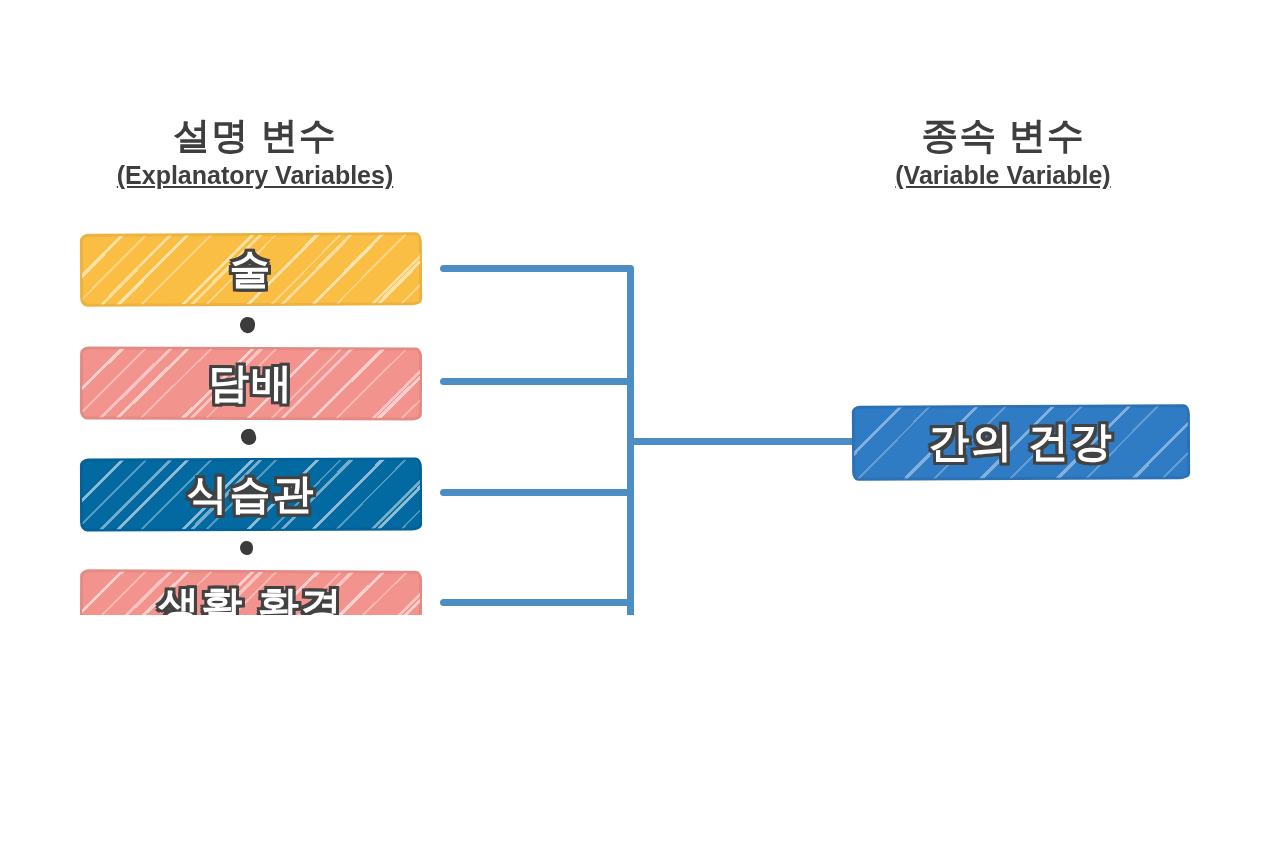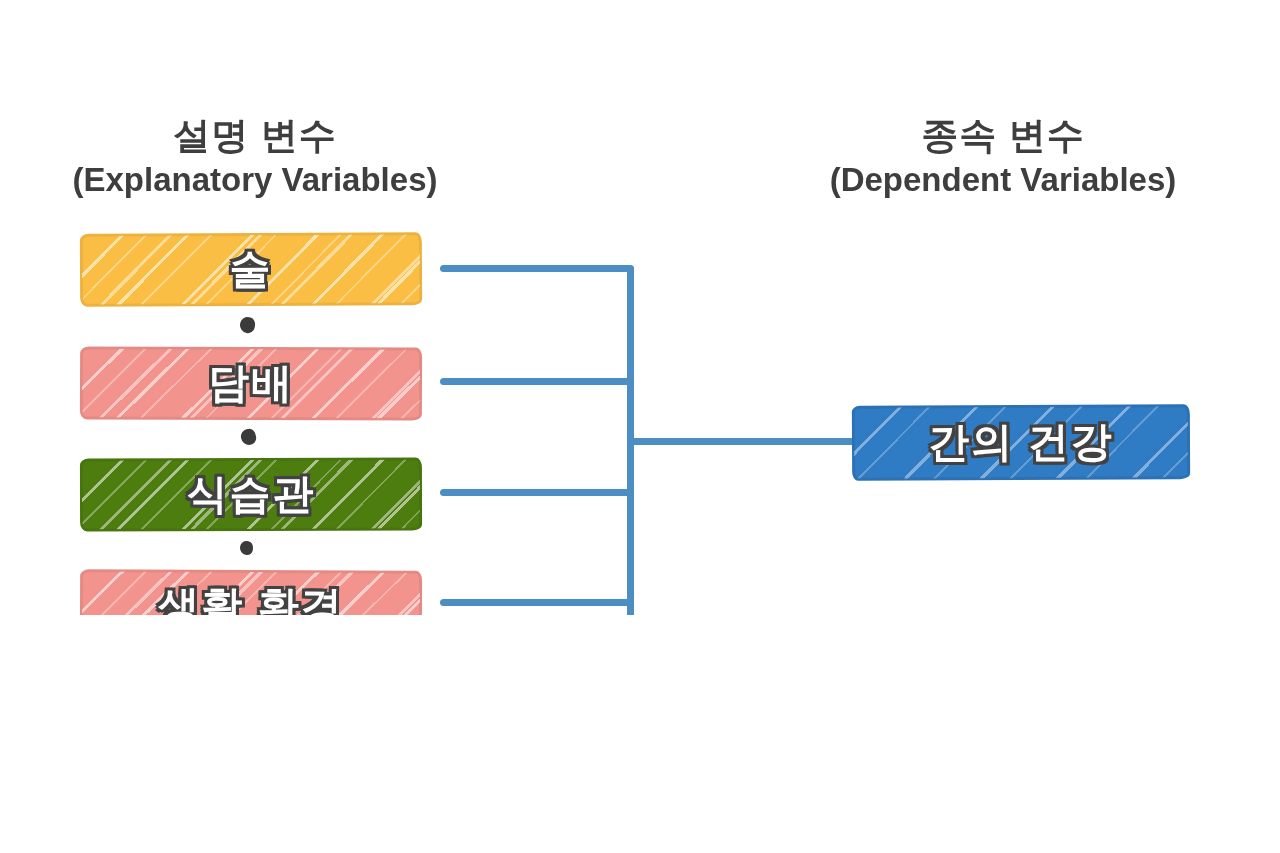--- a/index.html
+++ b/index.html
@@ -18,23 +18,24 @@
     text-align:center;
     color:#3e3e3e;
     line-height:1.28;
   }
   .col-title .ko{
     font-size:37px;
     font-weight:700;
     letter-spacing:1px;
   }
   .col-title .en{
-    font-size:33px;
+    font-size:25px;
     font-weight:700;
     letter-spacing:0px;
+    text-decoration:underline;
   }
   .title-left{left:20px;top:112px;}
   .title-right{left:768px;top:112px;}
 
   
   .var-box{
     position:absolute;
     left:80px;width:342px;height:73px;
     border-radius:9px 6px 10px 7px / 7px 10px 6px 9px;
     box-shadow:inset 0 0 0 3px rgba(0,0,0,0.06);
@@ -117,30 +118,30 @@
 <body>
 
 <div class="stage">
 
   <div class="col-title title-left">
     <div class="ko">설명 변수</div>
     <div class="en">(Explanatory Variables)</div>
   </div>
   <div class="col-title title-right">
     <div class="ko">종속 변수</div>
-    <div class="en">(Dependent Variables)</div>
+    <div class="en">(Variable Variable)</div>
   </div>
 
   <div class="var-box b1" style="background-color: rgb(251, 190, 68);">
     <span class="var-label">술</span>
   </div>
   <div class="var-box b2" style="background-color: rgb(242, 147, 141);">
     <span class="var-label">담배</span>
   </div>
-  <div class="var-box b3" style="background-color: #4d7c0f; text-align: center;">
+  <div class="var-box b3" style="background-color: #0369a1; text-align: center;">
     <span class="var-label">식습관</span>
   </div>
   <div class="var-box b4" style="background-color: rgb(242, 147, 141);">
     <span class="var-label">생활 환경</span>
   </div>
 
   <div class="dot d1" style="background-color: rgb(59, 59, 59);"></div>
   <div class="dot d2" style="background-color: rgb(59, 59, 59);"></div>
   <div class="dot d3" style="background-color: rgb(59, 59, 59);"></div>
 

